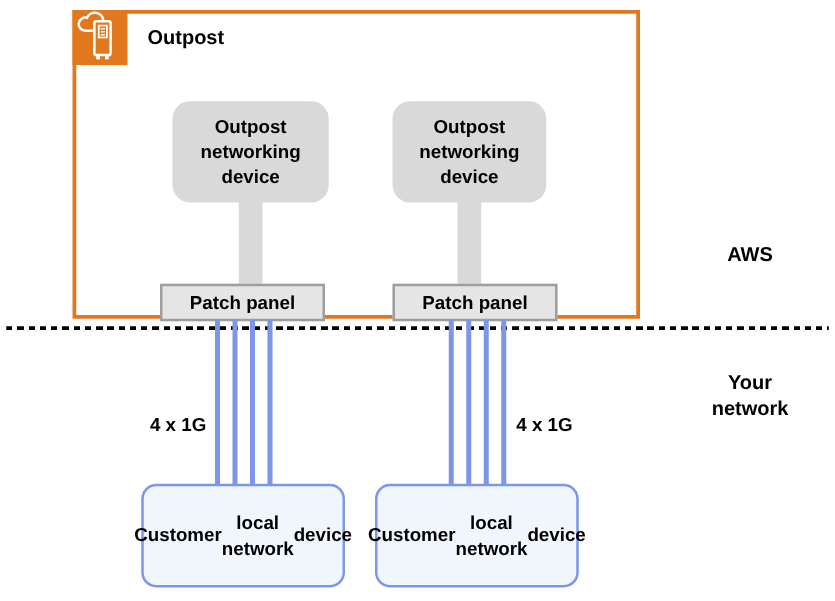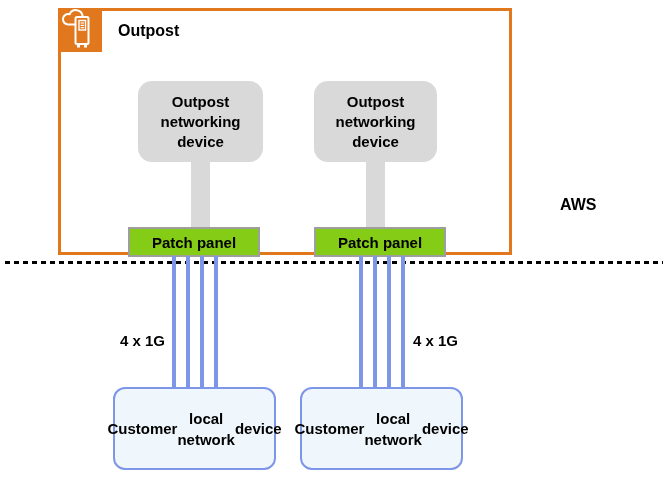--- a/index.html
+++ b/index.html
@@ -51,21 +51,21 @@
     top: 160px; width: 19px; height: 68px;
     background: var(--device-gray, #D9D9D9);
     z-index: 1;
   }
   #stem-1 { left: 191px; }
   #stem-2 { left: 366px; }
 
   
   .patch-panel {
     top: 227px; width: 132px; height: 30px;
-    background: #84cc16;
+    background: #e5e5e5;
     border: 2px solid var(--panel-border, #9E9E9E);
     display: flex; align-items: center; justify-content: center;
     font-size: 15px; font-weight: bold;
     z-index: 3;
   }
   #patch-panel-1 { left: 128px; }
   #patch-panel-2 { left: 314px; }
 
   
   #boundary-line {
@@ -86,21 +86,21 @@
   .capacity-label {
     top: 332px; width: 70px;
     font-size: 15px; font-weight: bold; line-height: 18px;
   }
   #capacity-label-1 { left: 95px; text-align: right; }
   #capacity-label-2 { left: 413px; text-align: left; }
 
   
   #aws-label {
     left: 560px; top: 196px; width: 80px;
-    text-align: left; font-size: 16px; font-weight: bold;
+    text-align: center; font-size: 16px; font-weight: bold;
   }
   #your-network-label {
     left: 556px; top: 296px; width: 88px;
     text-align: center; font-size: 16px; font-weight: bold; line-height: 21px;
   }
 
   
   .customer-device {
     top: 387px; width: 163px; height: 83px;
     background: var(--customer-fill, #EFF7FD);
@@ -167,20 +167,24 @@
 
   <div class="abs link-line" style="left:359px"></div>
   <div class="abs link-line" style="left:373px"></div>
   <div class="abs link-line" style="left:387px"></div>
   <div class="abs link-line" style="left:401px"></div>
 
   <div class="abs capacity-label" id="capacity-label-1">4 x 1G</div>
   <div class="abs capacity-label" id="capacity-label-2">4 x 1G</div>
 
   <div class="abs" id="aws-label">AWS</div>
+  <div class="abs" id="your-network-label">
+    <div>Your</div>
+    <div>network</div>
+  </div>
 
   <div class="abs customer-device" id="customer-device-1">
     <div>Customer</div>
     <div>local network</div>
     <div>device</div>
   </div>
   <div class="abs customer-device" id="customer-device-2">
     <div>Customer</div>
     <div>local network</div>
     <div>device</div>

